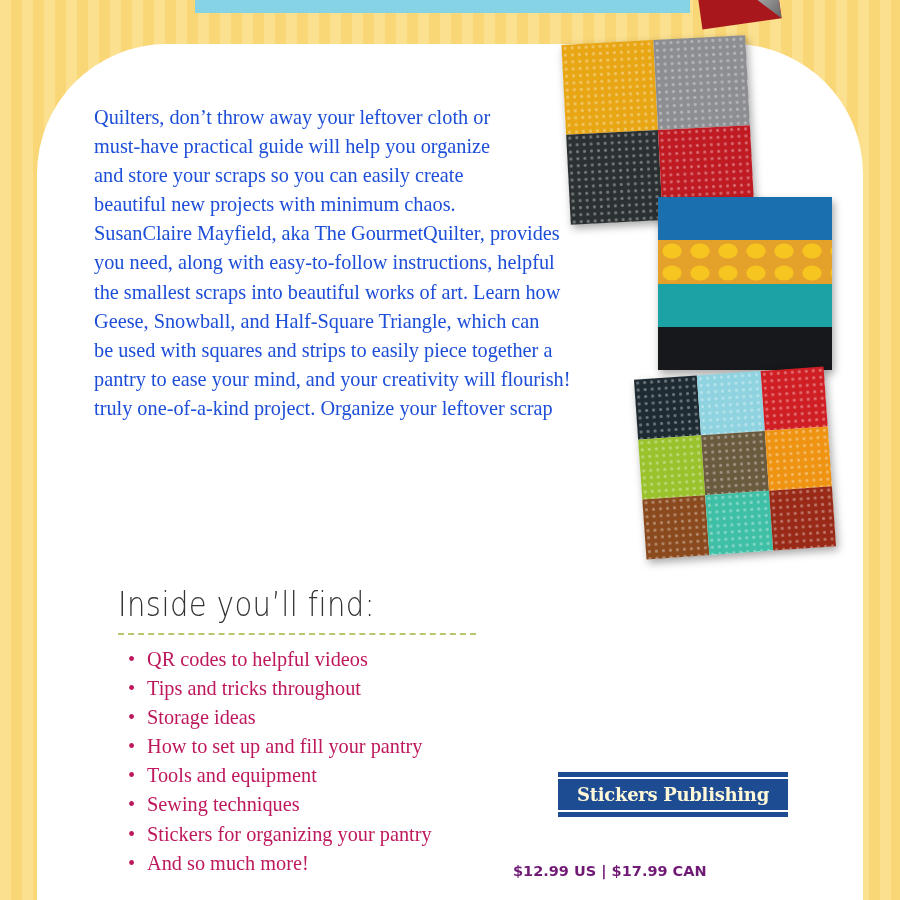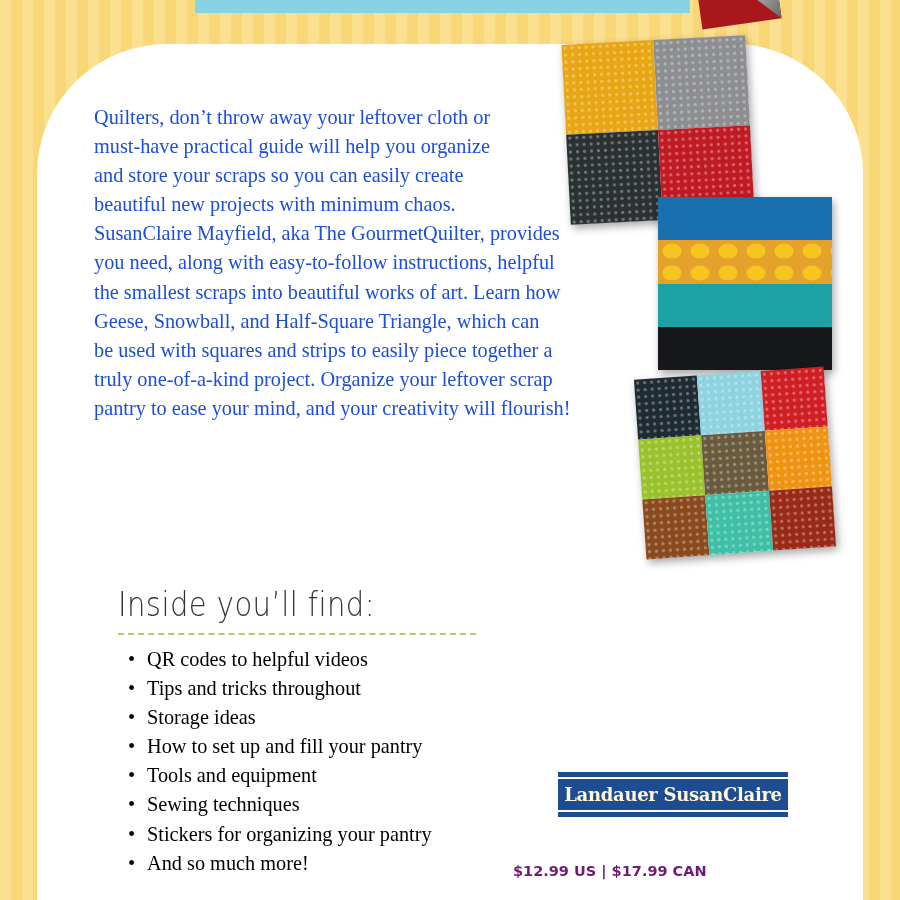--- a/index.html
+++ b/index.html
@@ -14,21 +14,21 @@
   .desc span{display:block;white-space:nowrap;}
   .swatch{position:absolute;box-shadow:2px 4px 8px rgba(0,0,0,.35);}
   .sw1{left:566px;top:40px;width:184px;height:180px;transform:rotate(-3deg);display:grid;grid-template-columns:1fr 1fr;grid-template-rows:1fr 1fr;}
   .sw2{left:658px;top:197px;width:174px;height:173px;display:flex;flex-direction:column;}
   .sw3{left:640px;top:373px;width:190px;height:180px;transform:rotate(-4deg);display:grid;grid-template-columns:1fr 1fr 1fr;grid-template-rows:1fr 1fr 1fr;}
   .cell{position:relative;}
   .dots{background-image:radial-gradient(rgba(255,255,255,.35) 1.3px,transparent 1.6px);background-size:7px 7px;}
   .strip{flex:1;}
   .inside-title{position:absolute;left:118px;top:585px;font-family:"DejaVu Sans",sans-serif;font-weight:200;font-size:33px;color:#333;letter-spacing:0.5px;transform:scaleX(0.88);transform-origin:left;}
   .dash{position:absolute;left:118px;top:633px;width:358px;border-top:2px dashed #b9c66b;}
-  .list{position:absolute;left:128px;top:645px;margin:0;padding:0;list-style:none;font-size:20.3px;line-height:29.1px;color:#000000;}
+  .list{position:absolute;left:128px;top:645px;margin:0;padding:0;list-style:none;font-size:20.3px;line-height:29.1px;color:#be185d;}
   .list li{position:relative;padding-left:19px;}
   .list li::before{content:"•";position:absolute;left:0;}
   .logo{position:absolute;left:558px;top:772px;width:230px;height:45px;background:#1d4c93;box-sizing:border-box;border-top:3px solid #1d4c93;border-bottom:3px solid #1d4c93;}
   .logo::before,.logo::after{content:"";position:absolute;left:0;right:0;height:2px;background:#fff;}
   .logo::before{top:2px;} .logo::after{bottom:2px;}
   .logo-text{position:absolute;left:0;right:0;top:9px;text-align:center;color:#fff8d8;font-family:"DejaVu Serif",serif;font-weight:bold;font-size:18px;letter-spacing:-0.3px;}
   .price{position:absolute;left:513px;top:863px;font-family:"DejaVu Sans",sans-serif;font-weight:bold;font-size:14.5px;color:#701a75;}
 </style>
 </head>
 <body>
@@ -41,22 +41,22 @@
 <div class="desc">
   <span>Quilters, don’t throw away your leftover cloth or</span>
   <span>must-have practical guide will help you organize</span>
   <span>and store your scraps so you can easily create</span>
   <span>beautiful new projects with minimum chaos.</span>
   <span>SusanClaire Mayfield, aka The GourmetQuilter, provides</span>
   <span>you need, along with easy-to-follow instructions, helpful</span>
   <span>the smallest scraps into beautiful works of art. Learn how</span>
   <span>Geese, Snowball, and Half-Square Triangle, which can</span>
   <span>be used with squares and strips to easily piece together a</span>
+  <span>pantry to ease your mind, and your creativity will flourish!</span>
   <span>truly one-of-a-kind project. Organize your leftover scrap</span>
-  <span>pantry to ease your mind, and your creativity will flourish!</span>
 </div>
 
 <div class="swatch sw1">
   <div class="cell dots" style="background-color: rgb(232, 166, 20);"></div>
   <div class="cell dots" style="background-color: rgb(141, 142, 146);"></div>
   <div class="cell dots" style="background-color: rgb(43, 49, 51);"></div>
   <div class="cell dots" style="background-color: rgb(192, 26, 34);"></div>
 </div>
 
 <div class="swatch sw2">
@@ -85,16 +85,16 @@
   <li>Tips and tricks throughout</li>
   <li>Storage ideas</li>
   <li>How to set up and fill your pantry</li>
   <li>Tools and equipment</li>
   <li>Sewing techniques</li>
   <li>Stickers for organizing your pantry</li>
   <li>And so much more!</li>
 </ul>
 
 <div class="logo">
-  <div class="logo-text">Landauer SusanClaire</div>
+  <div class="logo-text">Stickers Publishing</div>
 </div>
 
 <div class="price">$12.99 US | $17.99 CAN</div>
 
 </body></html>

